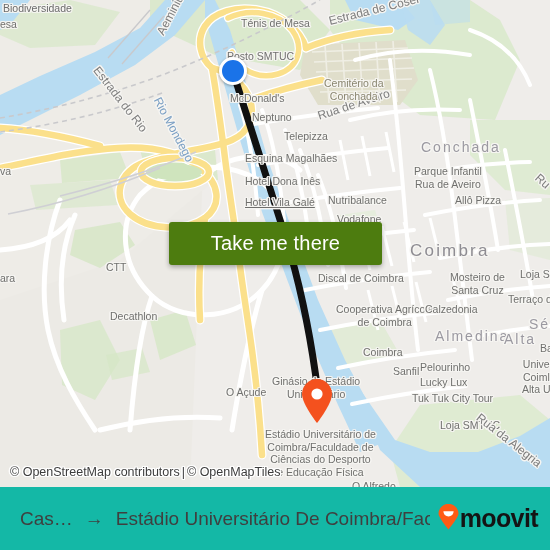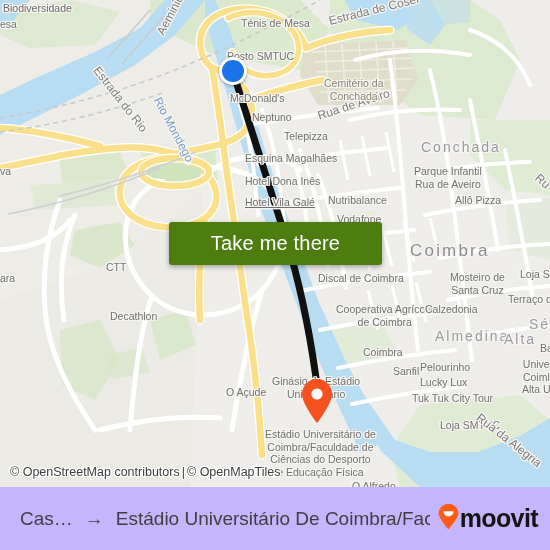--- a/index.html
+++ b/index.html
@@ -65,21 +65,21 @@
     font-size:12.5px;color:#3d3d3d;white-space:nowrap;
     text-shadow:-1.4px 0 #fff,1.4px 0 #fff,0 -1.4px #fff,0 1.4px #fff,
       -1px -1px #fff,1px -1px #fff,-1px 1px #fff,1px 1px #fff;
   }
   .attrib a{color:#3d3d3d;text-decoration:none;}
   .attrib .sep{margin:0 2px;}
 
   
   .footer{
     position:absolute;left:0;top:487px;width:550px;height:63px;
-    background:#c4b5fd;display:flex;align-items:center;
+    background:#14b8a6;display:flex;align-items:center;
     box-sizing:border-box;padding:0 12px 0 20px;
   }
   .route-line{display:flex;align-items:center;flex:1;min-width:0;overflow:hidden;}
   .rt-from{font-size:19px;color:#3f3f3f;white-space:nowrap;}
   .rt-arrow{font-size:19px;color:#3f3f3f;margin:0 12px;line-height:1;}
   .rt-to{font-size:19px;color:#3f3f3f;white-space:nowrap;overflow:hidden;text-overflow:clip;}
   .brand{display:flex;align-items:center;flex:0 0 auto;margin-left:8px;}
   .brand-text{font-size:25px;font-weight:bold;color:#141414;letter-spacing:-0.6px;margin-left:1px;}
 </style>
 </head>

